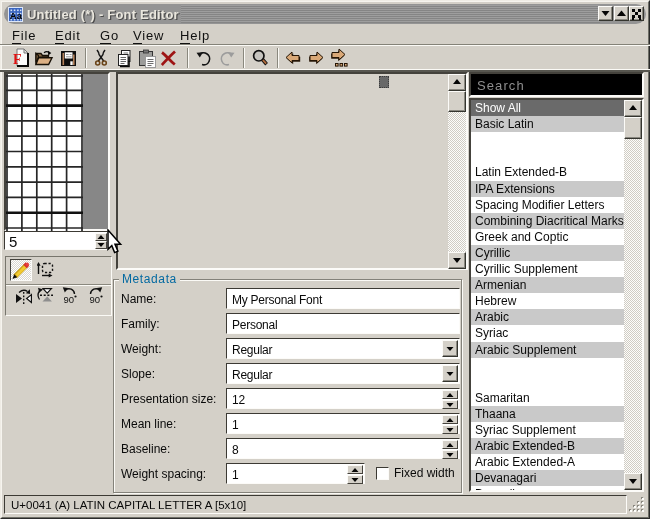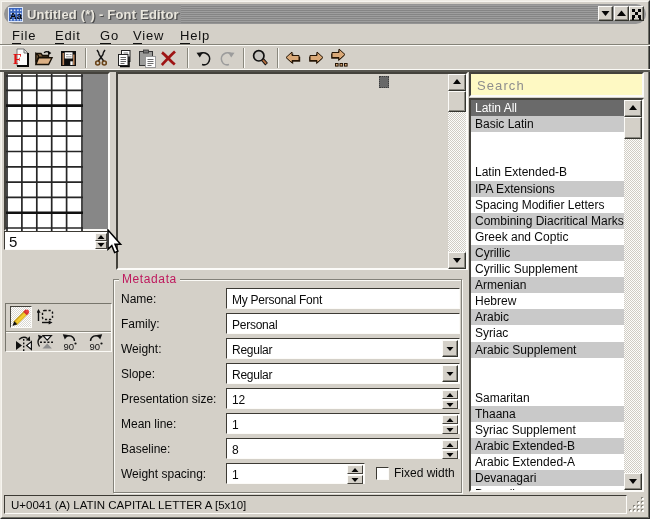--- a/index.html
+++ b/index.html
@@ -37,48 +37,48 @@
   
   #gridpanel { left:4px; top:72px; width:106px; height:159px; background:#878787;
     border-top:2px solid #44423c; border-left:2px solid #44423c;
     border-right:2px solid #fcfbf8; border-bottom:2px solid #fcfbf8; }
   #spinbox { left:4px; top:231px; width:104px; height:19px; background:#fff;
     border-top:1px solid #3c3a34; border-left:1px solid #3c3a34;
     border-right:1px solid #fcfbf8; border-bottom:1px solid #fcfbf8; }
   .spbtn { width:12px; height:8px; background:#d4d0c8;
     border-top:1px solid #fcfbf8; border-left:1px solid #fcfbf8;
     border-right:1px solid #44423c; border-bottom:1px solid #44423c; }
-  #toolpanel { left:5px; top:256px; width:107px; height:49px; background:#d4d0c8;
-    border:1px solid #77756c; border-right-color:#fbfaf6; border-bottom-color:#fbfaf6;margin-top:47px; }
+  #toolpanel { left:5px; top:256px; width:107px; height:60px; background:#d4d0c8;
+    border:1px solid #77756c; border-right-color:#fbfaf6; border-bottom-color:#fbfaf6; }
   
   #canvas { left:116px; top:72px; width:352px; height:198px; background:#d6d2ca;
     border-top:2px solid #44423c; border-left:2px solid #44423c;
     border-right:2px solid #fcfbf8; border-bottom:2px solid #fcfbf8; }
   .sbbtn { background:#d4d0c8;
     border-top:1px solid #fcfbf8; border-left:1px solid #fcfbf8;
     border-right:1px solid #35352f; border-bottom:1px solid #35352f;
     box-shadow:inset -1px -1px 0 #8a8880; }
   .track { background-image:conic-gradient(#fdfdfb 25%, #d0ccc4 25% 50%, #fdfdfb 50% 75%, #d0ccc4 75%);
     background-size:2px 2px; }
   
-  #search { left:469px; top:72px; width:175px; height:25px; background:#fef9c3;
+  #search { left:469px; top:72px; width:175px; height:25px; background:#000000;
     border-top:2px solid #44423c; border-left:2px solid #44423c;
     border-right:2px solid #fcfbf8; border-bottom:2px solid #fcfbf8; }
   #list { left:469px; top:98px; width:175px; height:394px; background:#fff; overflow:hidden;
     border-top:2px solid #44423c; border-left:2px solid #44423c;
     border-right:2px solid #fcfbf8; border-bottom:2px solid #fcfbf8; }
   .row { position:absolute; left:0px; width:153px; height:16.1px; font-size:12px; color:#0a0a0a;
     padding-left:4px; line-height:16px; white-space:nowrap; overflow:hidden; }
   .odd { background:#c9c9c9; }
   .even { background:#fff; }
   .sel { background:#6a6a6a; color:#fff; }
   
   #fieldset { left:113px; top:279px; width:349px; height:214px;
     border:1px solid #84827a; box-shadow:1px 1px 0 #fbfaf6, inset 1px 1px 0 #fbfaf6; }
-  #legend { left:119px; top:272px; background:#d4d0c8; padding:0 3px; font-size:12px; letter-spacing:0.6px; color:#be185d; }
+  #legend { left:119px; top:272px; background:#d4d0c8; padding:0 3px; font-size:12px; letter-spacing:0.6px; color:#0369a1; }
   .flabel { font-size:12px; color:#0a0a0a; white-space:nowrap; }
   .finput { left:226px; width:234px; height:21px; background:#fff;
     border-top:1px solid #3c3a34; border-left:1px solid #3c3a34;
     border-right:1px solid #fcfbf8; border-bottom:1px solid #fcfbf8;
     font-size:12px; letter-spacing:-0.25px; color:#0a0a0a; padding:4px 0 0 5px; white-space:nowrap; }
   .dropbtn { width:16px; height:17px; top:1px; right:1px; position:absolute; }
   
   #status { left:4px; top:495px; width:623px; height:19px; background:#d4d0c8;
     border-top:1px solid #3c3a34; border-left:1px solid #3c3a34;
     border-right:1px solid #fcfbf8; border-bottom:1px solid #fcfbf8;
@@ -357,21 +357,21 @@
     <svg width="16" height="15">
         <polygon points="4,5 12,5 8,10" fill="#050505"></polygon>
       </svg>
   </div>
 </div>
 
 <div class="abs" id="search">
     <div class="abs" style="left:6px;top:4px;font-size:13px;letter-spacing:1.1px;color:#8e8e8e">Search</div>
   </div>
 <div class="abs" id="list">
-  <div class="row sel" style="top:0px">Latin All</div>
+  <div class="row sel" style="top:0px">Show All</div>
   <div class="row odd" style="top:16.1px">Basic Latin</div>
   <div class="row even" style="top:64.4px">Latin Extended-B</div>
   <div class="row odd" style="top:80.5px">IPA Extensions</div>
   <div class="row even" style="top:96.6px">Spacing Modifier Letters</div>
   <div class="row odd" style="top:112.7px">Combining Diacritical Marks</div>
   <div class="row even" style="top:128.8px">Greek and Coptic</div>
   <div class="row odd" style="top:144.9px">Cyrillic</div>
   <div class="row even" style="top:161px">Cyrillic Supplement</div>
   <div class="row odd" style="top:177.1px">Armenian</div>
   <div class="row even" style="top:193.2px">Hebrew</div>

